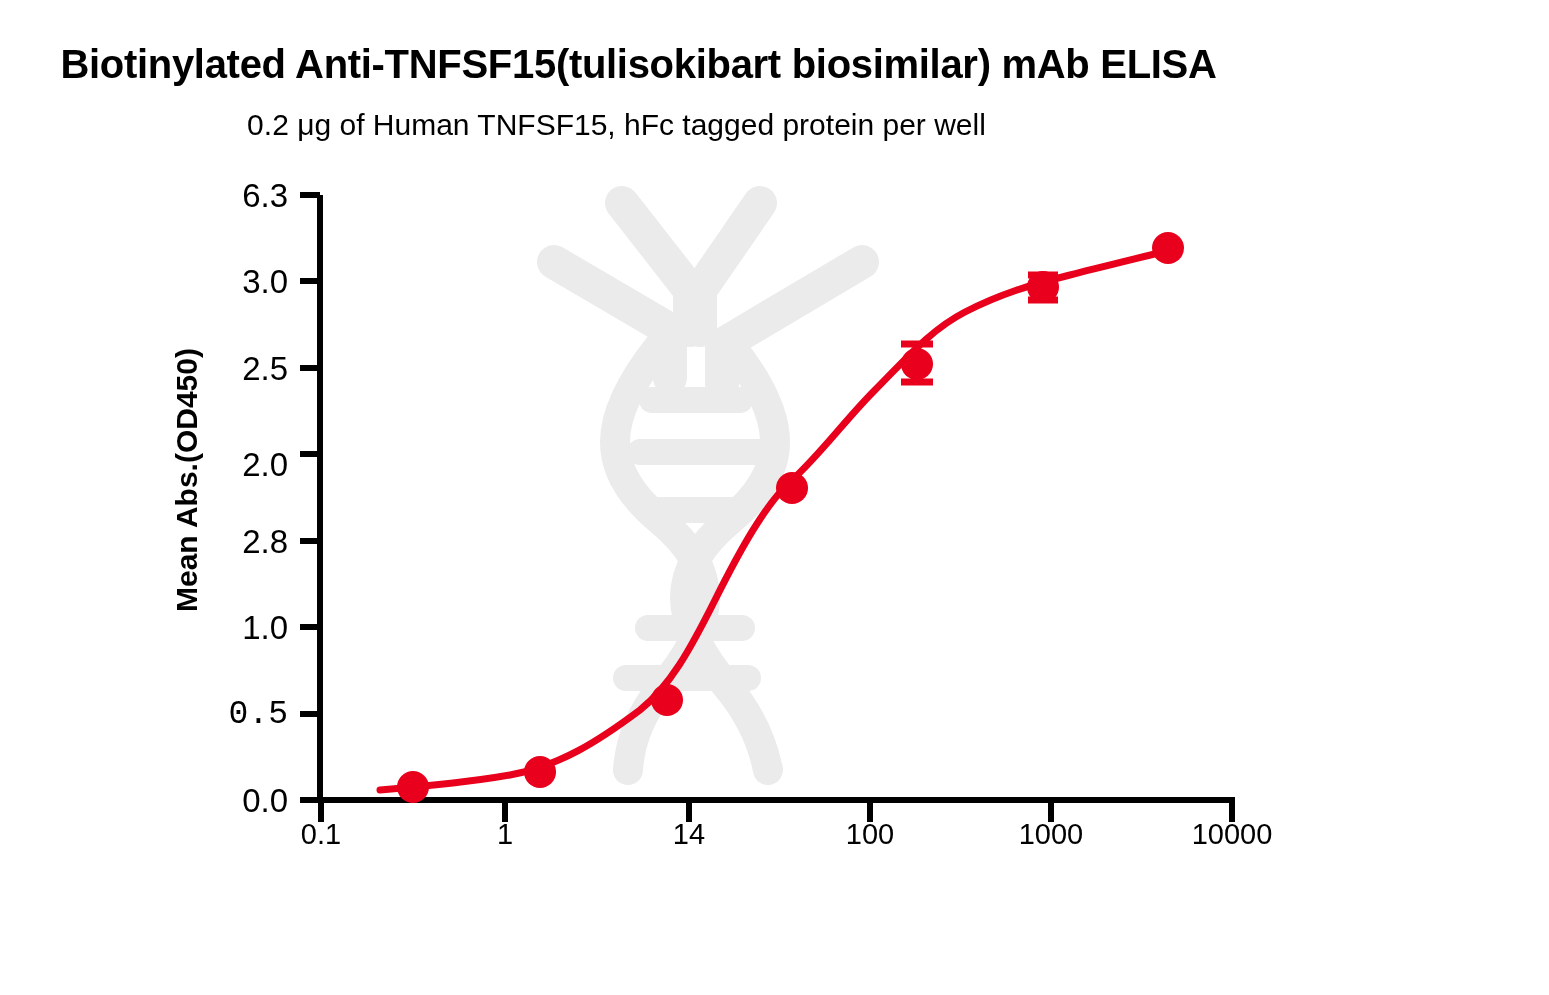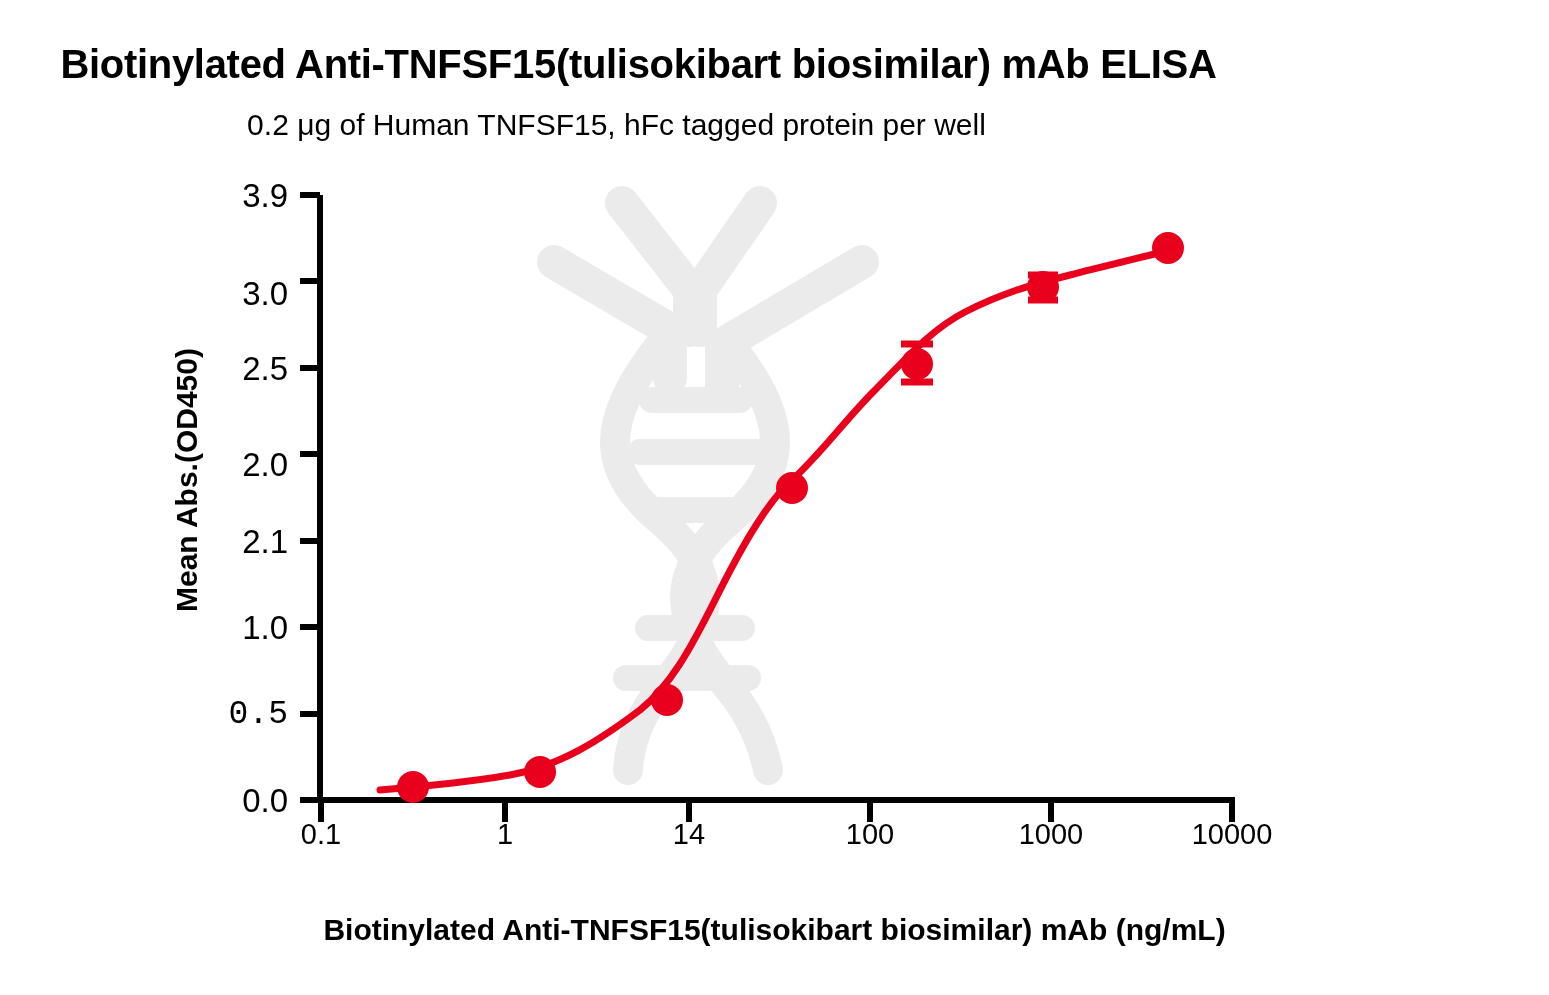--- a/index.html
+++ b/index.html
@@ -89,27 +89,26 @@
 </style>
 </head>
 <body>
 
 <div id="figure">
 
   <div class="title">Biotinylated Anti-TNFSF15(tulisokibart biosimilar) mAb ELISA</div>
   <div class="subtitle">0.2 μg of Human TNFSF15, hFc tagged protein per well</div>
 
   <div class="ylabel">Mean Abs.(OD450)</div>
-  <div class="xlabel">Biotinylated Anti-TNFSF15(tulisokibart biosimilar) mAb (ng/mL)</div>
 
-  <div class="ytick-label" style="left:198px; top:177px;">3.9</div>
-  <div class="ytick-label" style="left:198px; top:263px;margin-top:12px;">3.0</div>
+  <div class="ytick-label" style="left:198px; top:177px;">6.3</div>
+  <div class="ytick-label" style="left:198px; top:263px;">3.0</div>
   <div class="ytick-label" style="left:198px; top:350px;">2.5</div>
   <div class="ytick-label" style="left:198px; top:446px;">2.0</div>
-  <div class="ytick-label" style="left:198px; top:523px;">2.1</div>
+  <div class="ytick-label" style="left:198px; top:523px;">2.8</div>
   <div class="ytick-label" style="left:198px; top:609px;">1.0</div>
   <div class="ytick-label" style="left:198px; top:696px;font-family:Liberation Mono, monospace;">0.5</div>
   <div class="ytick-label" style="left:198px; top:782px;">0.0</div>
 
   <div class="xtick-label" style="left:241px; top:818px;">0.1</div>
   <div class="xtick-label" style="left:425px; top:818px;">1</div>
   <div class="xtick-label" style="left:609px; top:818px;">14</div>
   <div class="xtick-label" style="left:790px; top:818px;">100</div>
   <div class="xtick-label" style="left:971px; top:818px;">1000</div>
   <div class="xtick-label" style="left:1152px; top:818px;">10000</div>

